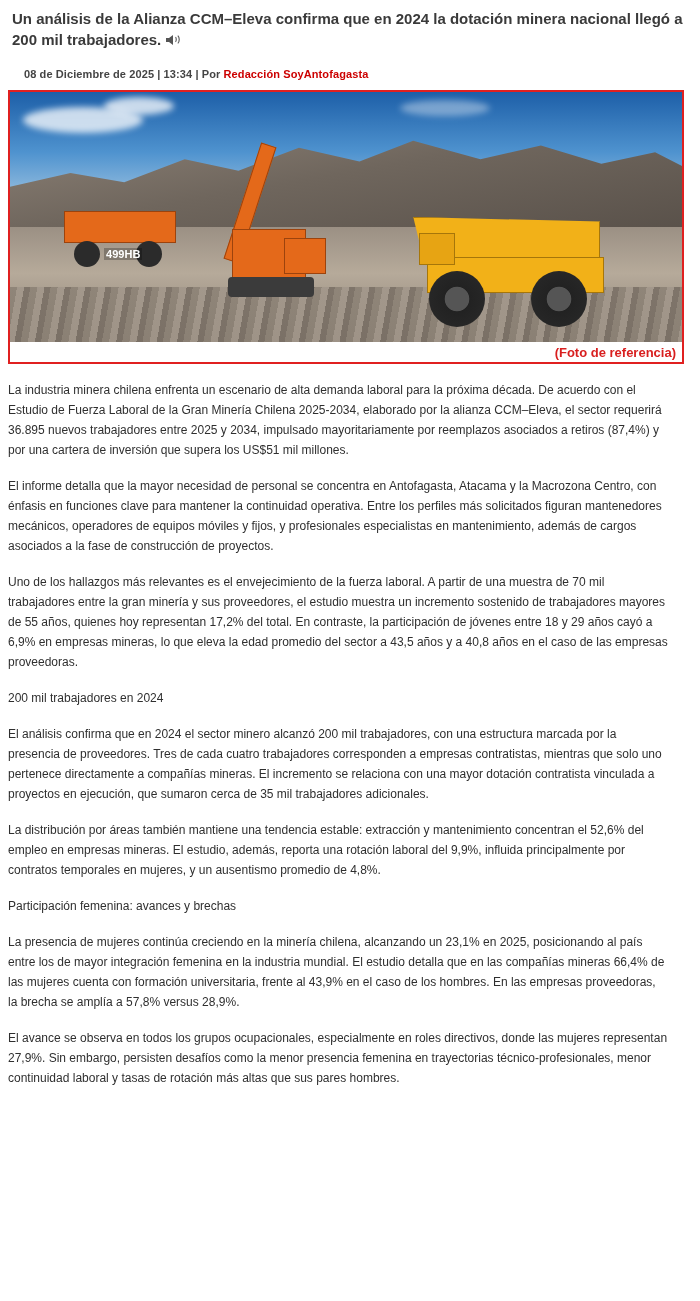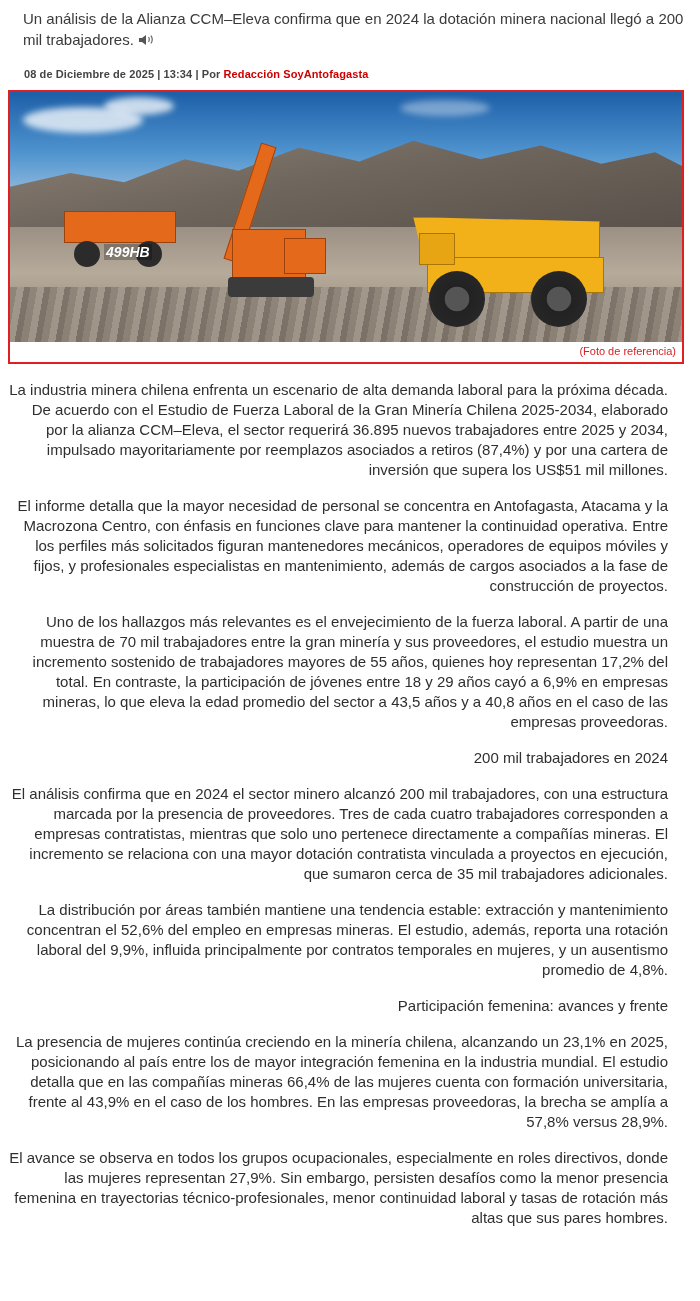--- a/index.html
+++ b/index.html
@@ -24,22 +24,22 @@
     line-height: 30px;
     font-weight: 400;
     color: #2b2b2b;
     margin: 4px 0 0 0;
     letter-spacing: -0.2px;
   }
   .subhead {
     font-size: 15px;
     line-height: 21px;
     color: #3a3a3a;
-    margin: 8px 0 0 15px;
-    font-weight: 400;
+    margin: 8px 0 0 4px;
+    font-weight: 700;
   }
   .speaker-icon {
     display: inline-block;
     vertical-align: -2px;
     margin-left: 4px;
     width: 18px;
     height: 14px;
   }
   .byline {
     margin-top: 18px;
@@ -74,31 +74,30 @@
   }
   .caption-bar {
     background: #ffffff;
     height: 20px;
     position: relative;
   }
   .caption {
     position: absolute;
     right: 6px;
     top: 3px;
-    font-size: 11px;
+    font-size: 13px;
     color: #d81f1f;
-    font-weight: normal;
+    font-weight: bold;
   }
   .body p {
-    font-size: 15px;
+    font-size: 12px;
     line-height: 20px;
     color: #2f2f2f;
     margin: 16px 0 0 0;
     max-width: 660px;
-    text-align: right;
   }
   .body p.subtitle {
     font-weight: 400;
     color: #2f2f2f;
   }
   
   .sky {
     position: absolute; left: 0; top: 0; width: 100%; height: 44%;
     background: linear-gradient(180deg, #1d5fa8 0%, #4f93cf 55%, #9dc2e0 100%);
   }
@@ -179,22 +178,22 @@
     background: #e4691a; border: 1px solid #9c430d;
   }
   .truck2 .w {
     position: absolute; bottom: 0; width: 26px; height: 26px; border-radius: 50%;
     background: #2b2b2b;
   }
   .truck2 .w.a { left: 10px; }
   .truck2 .w.b2 { left: 72px; }
   .label-499 {
     position: absolute; left: 14%; bottom: 33%;
-    color: #fff; font-size: 14px; font-weight: bold;
-    background: rgba(0,0,0,0.25); padding: 0 2px; font-style: italic;
+    color: #fff; font-size: 11px; font-weight: bold;
+    background: rgba(0,0,0,0.25); padding: 0 2px;
   }
 </style>
 </head>
 <body>
 
 <div class="page">
 
 
   <div class="subhead">
     <span>Un análisis de la Alianza CCM–Eleva confirma que en 2024 la dotación minera nacional llegó a 200 mil trabajadores.</span><span class="speaker-icon"><svg width="18" height="14" viewBox="0 0 18 14" aria-hidden="true">
@@ -251,18 +250,18 @@
     </div>
   </div>
 
   <div class="body">
     <p>La industria minera chilena enfrenta un escenario de alta demanda laboral para la próxima década. De acuerdo con el Estudio de Fuerza Laboral de la Gran Minería Chilena 2025-2034, elaborado por la alianza CCM–Eleva, el sector requerirá 36.895 nuevos trabajadores entre 2025 y 2034, impulsado mayoritariamente por reemplazos asociados a retiros (87,4%) y por una cartera de inversión que supera los US$51 mil millones.</p>
     <p>El informe detalla que la mayor necesidad de personal se concentra en Antofagasta, Atacama y la Macrozona Centro, con énfasis en funciones clave para mantener la continuidad operativa. Entre los perfiles más solicitados figuran mantenedores mecánicos, operadores de equipos móviles y fijos, y profesionales especialistas en mantenimiento, además de cargos asociados a la fase de construcción de proyectos.</p>
     <p>Uno de los hallazgos más relevantes es el envejecimiento de la fuerza laboral. A partir de una muestra de 70 mil trabajadores entre la gran minería y sus proveedores, el estudio muestra un incremento sostenido de trabajadores mayores de 55 años, quienes hoy representan 17,2% del total. En contraste, la participación de jóvenes entre 18 y 29 años cayó a 6,9% en empresas mineras, lo que eleva la edad promedio del sector a 43,5 años y a 40,8 años en el caso de las empresas proveedoras.</p>
     <p class="subtitle">200 mil trabajadores en 2024</p>
     <p>El análisis confirma que en 2024 el sector minero alcanzó 200 mil trabajadores, con una estructura marcada por la presencia de proveedores. Tres de cada cuatro trabajadores corresponden a empresas contratistas, mientras que solo uno pertenece directamente a compañías mineras. El incremento se relaciona con una mayor dotación contratista vinculada a proyectos en ejecución, que sumaron cerca de 35 mil trabajadores adicionales.</p>
     <p>La distribución por áreas también mantiene una tendencia estable: extracción y mantenimiento concentran el 52,6% del empleo en empresas mineras. El estudio, además, reporta una rotación laboral del 9,9%, influida principalmente por contratos temporales en mujeres, y un ausentismo promedio de 4,8%.</p>
-    <p class="subtitle">Participación femenina: avances y frente</p>
+    <p class="subtitle">Participación femenina: avances y brechas</p>
     <p>La presencia de mujeres continúa creciendo en la minería chilena, alcanzando un 23,1% en 2025, posicionando al país entre los de mayor integración femenina en la industria mundial. El estudio detalla que en las compañías mineras 66,4% de las mujeres cuenta con formación universitaria, frente al 43,9% en el caso de los hombres. En las empresas proveedoras, la brecha se amplía a 57,8% versus 28,9%.</p>
     <p>El avance se observa en todos los grupos ocupacionales, especialmente en roles directivos, donde las mujeres representan 27,9%. Sin embargo, persisten desafíos como la menor presencia femenina en trayectorias técnico-profesionales, menor continuidad laboral y tasas de rotación más altas que sus pares hombres.</p>
   </div>
 
 </div>
 
 </body></html>

